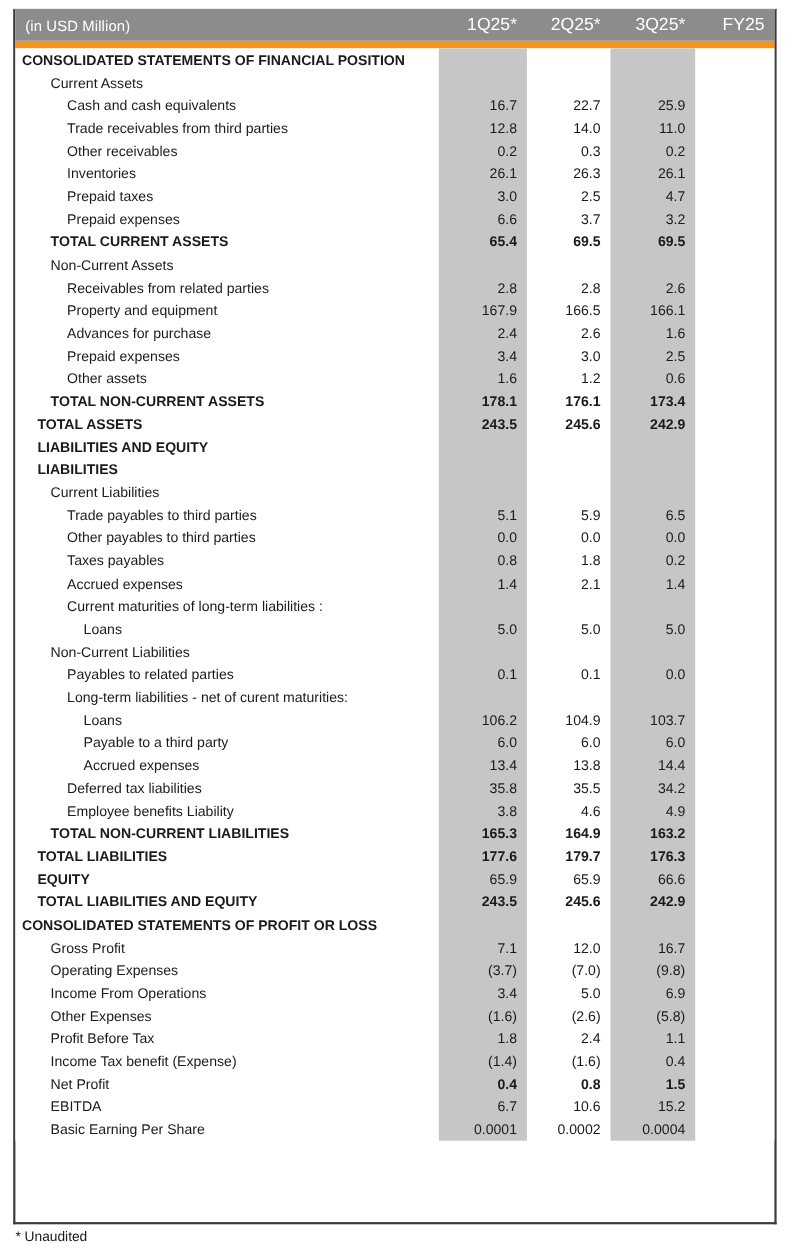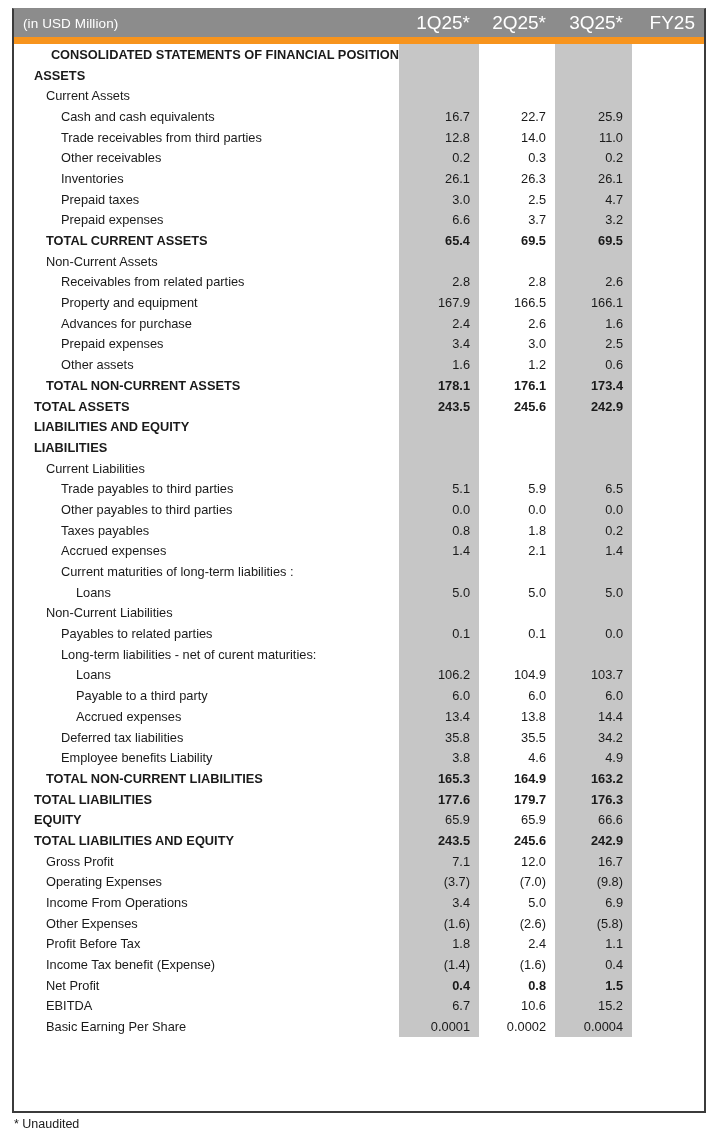--- a/index.html
+++ b/index.html
@@ -47,21 +47,21 @@
     padding-left: 9px;
     color: #ffffff;
     font-size: 13.5px;
     letter-spacing: .1px;
   }
   .hdr-col {
     flex: 0 0 76px;
     text-align: right;
     padding-right: 9px;
     color: #ffffff;
-    font-size: 19px;
+    font-size: 16px;
   }
   .hdr-col.c1 { flex-basis: 80px; }
   .hdr-col.c2 { flex-basis: 76px; }
   .hdr-col.c3 { flex-basis: 77px; }
   .hdr-col.c4 { flex-basis: 72px; }
 
   .orange-bar {
     height: 7px;
     background: #f7941d;
   }
@@ -103,21 +103,21 @@
     text-align: right;
     padding-right: 9px;
     white-space: nowrap;
   }
   .val.c1 { flex-basis: 80px; }
   .val.c2 { flex-basis: 76px; }
   .val.c3 { flex-basis: 77px; }
   .val.c4 { flex-basis: 72px; }
 
   
-  .ind0 { padding-left: 6px; text-align: right; }
+  .ind0 { padding-left: 6px; }
   .ind1 { padding-left: 20px; }
   .ind2 { padding-left: 32px; }
   .ind3 { padding-left: 47px; }
   .ind4 { padding-left: 62px; }
 
   .bold { font-weight: bold; }
 
   
   #footnote {
     position: absolute;
@@ -149,27 +149,20 @@
       <div class="band b3"></div>
 
     <div class="row">
           <div class="label ind0 bold">CONSOLIDATED STATEMENTS OF FINANCIAL POSITION</div>
           <div class="val c1"></div>
           <div class="val c2"></div>
           <div class="val c3"></div>
           <div class="val c4"></div>
         </div>
         <div class="row">
-          <div class="label ind1 bold">ASSETS</div>
-          <div class="val c1"></div>
-          <div class="val c2"></div>
-          <div class="val c3"></div>
-          <div class="val c4"></div>
-        </div>
-        <div class="row">
           <div class="label ind2">Current Assets</div>
           <div class="val c1"></div>
           <div class="val c2"></div>
           <div class="val c3"></div>
           <div class="val c4"></div>
         </div>
         <div class="row">
           <div class="label ind3">Cash and cash equivalents</div>
           <div class="val c1">16.7</div>
           <div class="val c2">22.7</div>
@@ -415,20 +408,27 @@
           <div class="val c4"></div>
         </div>
         <div class="row">
           <div class="label ind1 bold">TOTAL LIABILITIES AND EQUITY</div>
           <div class="val c1 bold">243.5</div>
           <div class="val c2 bold">245.6</div>
           <div class="val c3 bold">242.9</div>
           <div class="val c4 bold"></div>
         </div>
         <div class="row">
+          <div class="label ind0 bold">CONSOLIDATED STATEMENTS OF PROFIT OR LOSS</div>
+          <div class="val c1"></div>
+          <div class="val c2"></div>
+          <div class="val c3"></div>
+          <div class="val c4"></div>
+        </div>
+        <div class="row">
           <div class="label ind2">Gross Profit</div>
           <div class="val c1">7.1</div>
           <div class="val c2">12.0</div>
           <div class="val c3">16.7</div>
           <div class="val c4"></div>
         </div>
         <div class="row">
           <div class="label ind2">Operating Expenses</div>
           <div class="val c1">(3.7)</div>
           <div class="val c2">(7.0)</div>

